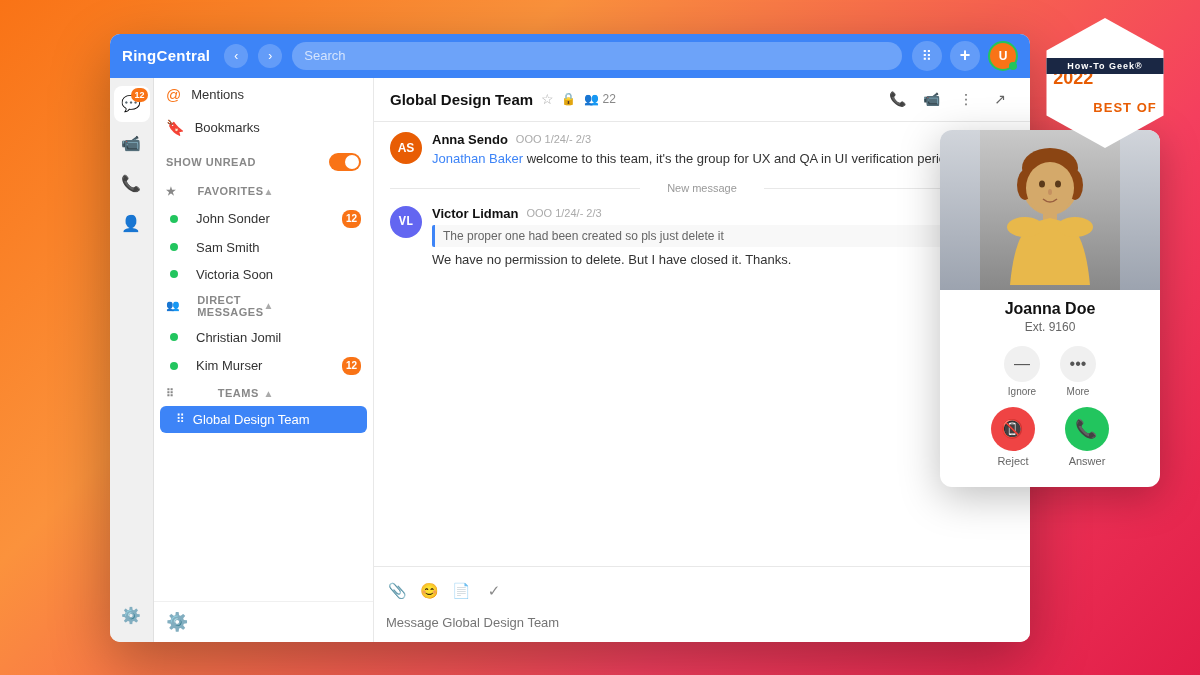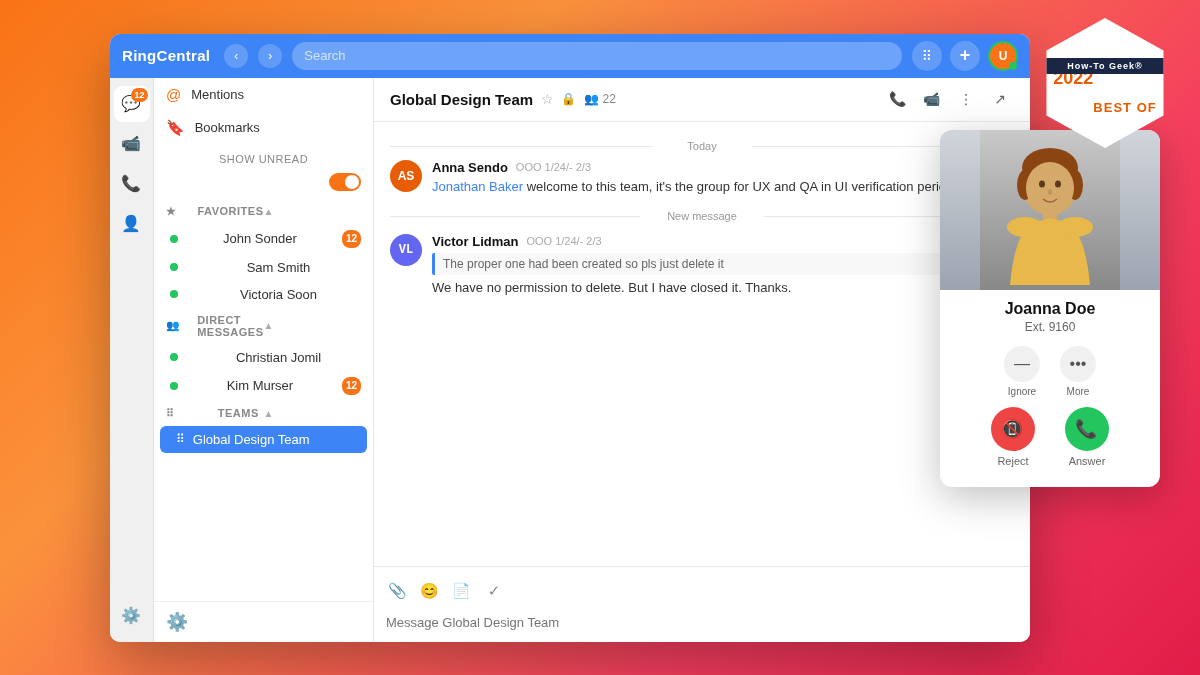--- a/index.html
+++ b/index.html
@@ -257,24 +257,23 @@
     .panel-item-icon { font-size: 15px; }
     .mentions-icon { color: #f97316; }
     .bookmarks-icon { color: #3d84f7; }
 
     .show-unread-row {
       display: flex;
       align-items: center;
       padding: 8px 12px;
       gap: 8px;
       font-size: 11px;
-      font-weight: 400;
+      font-weight: 700;
       color: #888;
       letter-spacing: 0.5px;
-      flex-direction: column;
     }
     .toggle {
       width: 32px;
       height: 18px;
       background: #f97316;
       border-radius: 9px;
       position: relative;
       cursor: pointer;
       margin-left: auto;
     }
@@ -302,21 +301,20 @@
     .collapse-btn { color: #aaa; font-size: 10px; }
 
     .contact-item {
       display: flex;
       align-items: center;
       padding: 6px 12px 6px 16px;
       cursor: pointer;
       font-size: 13px;
       color: #333;
       gap: 18px;
-      text-align: center;
     }
     .online-indicator {
       width: 8px;
       height: 8px;
       background: #22c55e;
       border-radius: 50%;
       flex-shrink: 0;
     }
     .contact-name { flex: 1; }
     .count-badge {
@@ -748,23 +746,20 @@
         </div>
         <div class="chat-header-spacer"></div>
         <div class="chat-header-actions">
           <button class="chat-action-btn">📞</button>
           <button class="chat-action-btn">📹</button>
           <button class="chat-action-btn">⋮</button>
           <button class="chat-action-btn">↗</button>
         </div>
       </div>
       <div class="chat-messages">
-        <div class="date-divider">
-          <span>Today</span>
-        </div>
 
         <div class="message-row">
           <div class="msg-avatar anna">AS</div>
           <div class="msg-content">
             <div class="msg-header">
               <span class="msg-sender">Anna Sendo</span>
               <span class="msg-meta">OOO 1/24/- 2/3</span>
             </div>
             <div class="msg-text">
               <a class="msg-link">Jonathan Baker</a>

